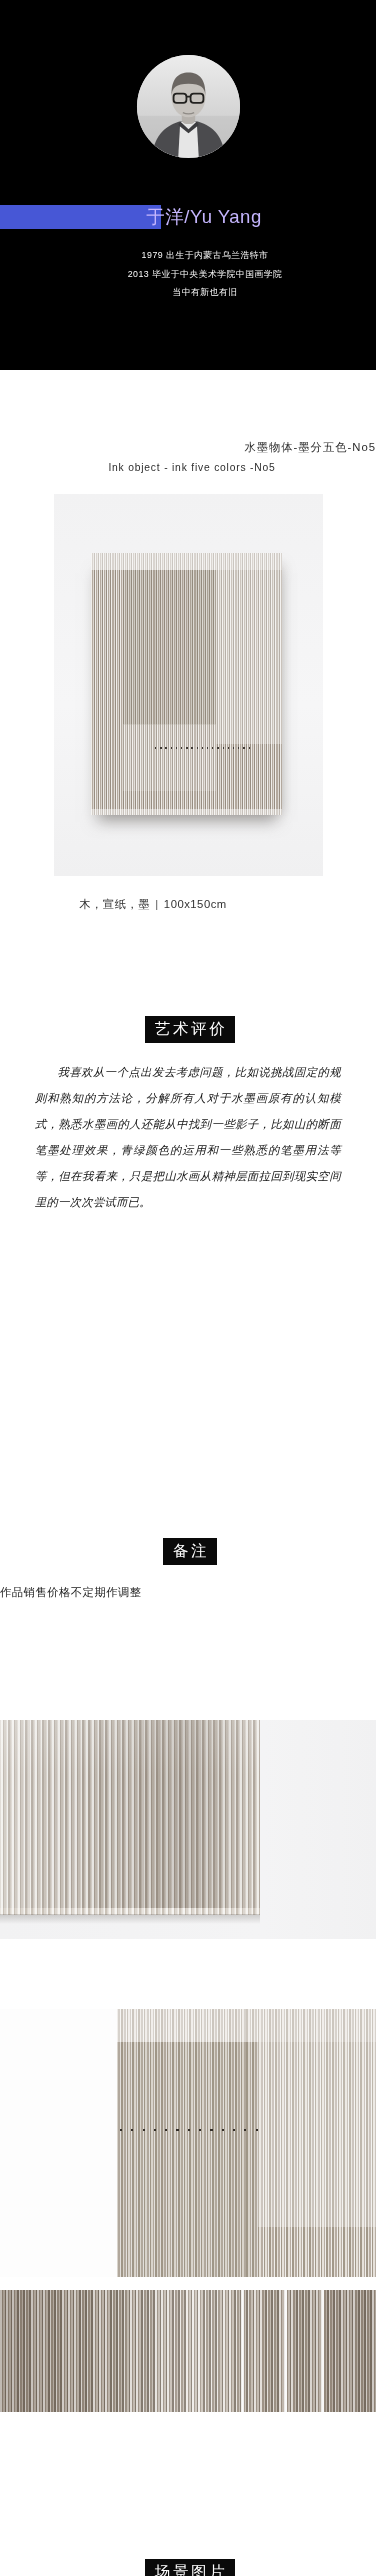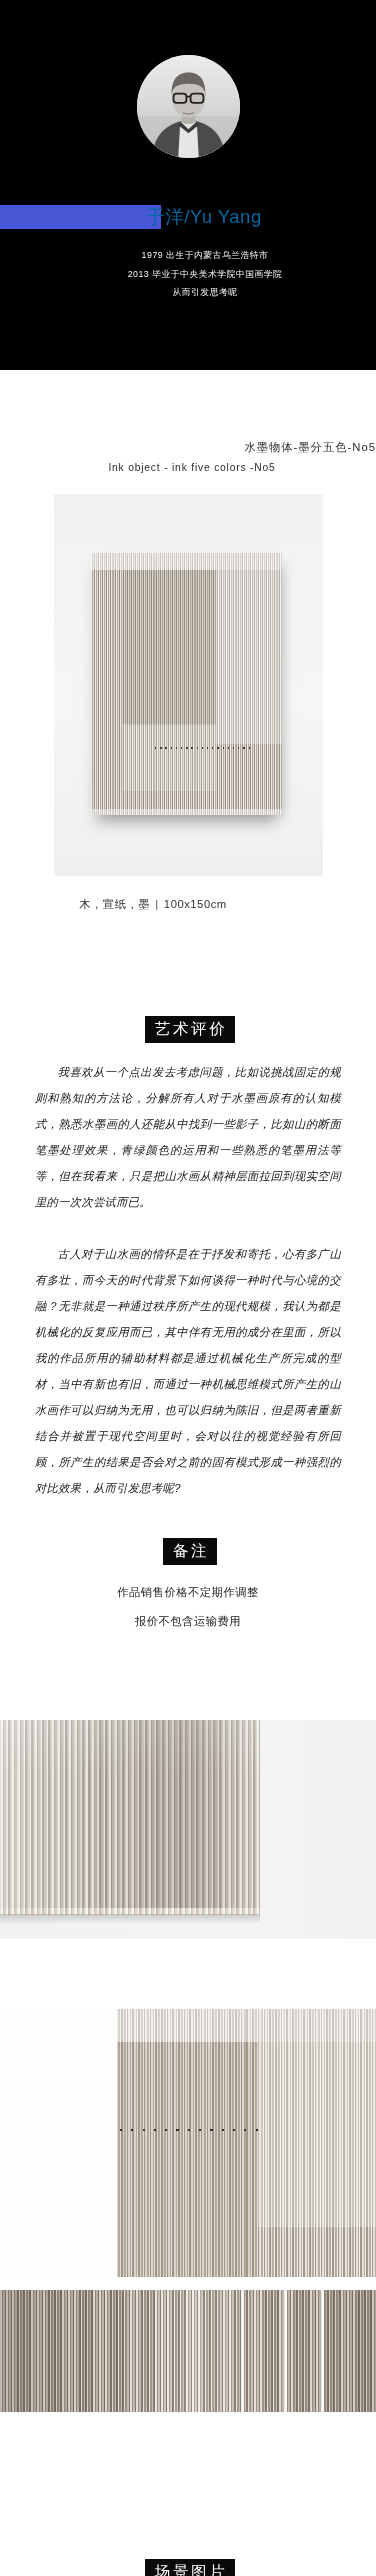--- a/index.html
+++ b/index.html
@@ -11,21 +11,21 @@
   }
   *{margin:0;padding:0;box-sizing:border-box;}
   html,body{background:#ffffff;}
   body{font-family:"Liberation Sans","DejaVu Sans",sans-serif;}
   .page{position:relative;width:376px;height:2880px;margin:0 auto;background:var(--page-bg);overflow:hidden;}
 
   
   .header{position:absolute;left:0;top:0;width:376px;height:370px;background:var(--header-bg);}
   .avatar{position:absolute;left:137px;top:55px;width:103px;height:103px;border-radius:50%;overflow:hidden;background:#d9d9d9;}
   .avatar svg{display:block;width:100%;height:100%;}
-  .name-line{position:absolute;left:0;top:205px;width:376px;height:24px;line-height:24px;text-align:center;font-size:18.5px;color:#0369a1;letter-spacing:0.5px;white-space:nowrap;padding-left:32px;}
+  .name-line{position:absolute;left:0;top:205px;width:376px;height:24px;line-height:24px;text-align:center;font-size:18.5px;color:#c4b5fd;letter-spacing:0.5px;white-space:nowrap;padding-left:32px;}
   .name-hl-bar{position:absolute;left:0;top:205px;width:161px;height:24px;background:var(--highlight-blue);}
   .name-line span{position:relative;}
   .bio{position:absolute;left:0;top:246px;width:376px;text-align:center;color:#fbfbfb;font-size:8.8px;letter-spacing:0.5px;}
   .bio div{height:18.5px;line-height:18.5px;padding-left:34px;}
 
   
   .title-cn{position:absolute;left:0;top:440px;width:376px;text-align:right;font-size:11.3px;letter-spacing:1px;color:#2d2d2d;}
   .title-en{position:absolute;left:0;top:462px;width:376px;text-align:center;font-size:10.3px;letter-spacing:0.8px;color:#2d2d2d;padding-left:8px;}
 
   
@@ -52,21 +52,21 @@
   .badge-review{top:1016px;}
   .badge-notes{top:1538px;}
   .badge-scene{top:2531px;margin-top:28px;}
 
   
   .review{position:absolute;left:35px;top:1059px;width:306px;color:#141414;}
   .review p{font-size:11.3px;line-height:26px;letter-spacing:0.3px;text-align:justify;text-indent:2em;font-style:italic;}
   .review p + p{margin-top:26px;}
 
   
-  .notes{position:absolute;left:0;top:1578px;width:376px;text-align:center;color:#1a1a1a;}
+  .notes{position:absolute;left:0;top:1578px;width:376px;text-align:left;color:#1a1a1a;}
   .notes div{height:29px;line-height:29px;font-size:11.3px;letter-spacing:0.5px;}
 
   
   .detail{position:absolute;left:0;width:376px;overflow:hidden;}
   .detail-1{top:1720px;height:219px;background:linear-gradient(90deg,#f2f2f3 0%,#f4f4f5 70%,#f1f1f2 100%);}
   .d1-stripes{position:absolute;left:0;top:0;width:260px;height:188px;
     background:repeating-linear-gradient(90deg,#d6d0c9 0 1px,#f0eeea 1px 2.6px,#a99f94 2.6px 4.1px,#c4bcb2 4.1px 5.7px);}
   .d1-tone{position:absolute;left:0;top:0;width:260px;height:188px;
     background:linear-gradient(90deg,rgba(255,255,255,.28),rgba(0,0,0,.04) 38%,rgba(72,60,48,.20) 72%,rgba(255,255,255,.10)),linear-gradient(180deg,rgba(255,255,255,.18),rgba(0,0,0,0) 30%);}
   .d1-endcap{position:absolute;left:0;top:188px;width:260px;height:6.7px;
@@ -121,21 +121,21 @@
         <path d="M89,112 Q100,117 111,112" stroke="#8e8a85" stroke-width="2.5" fill="none"></path>
       </svg>
     </div>
 
     <div class="name-hl-bar"></div>
     <div class="name-line"><span>于洋</span><span>/Yu Yang</span></div>
 
     <div class="bio">
       <div>1979 出生于内蒙古乌兰浩特市</div>
       <div>2013 毕业于中央美术学院中国画学院</div>
-      <div>从而引发思考呢</div>
+      <div>当中有新也有旧</div>
     </div>
   </div>
 
   <div class="title-cn">水墨物体-墨分五色-No5</div>
   <div class="title-en">Ink object - ink five colors -No5</div>
 
   <div class="photo-main">
     <div class="panel-main stripes">
       <div class="topband"></div>
       <div class="patch pm-dark"></div>
@@ -146,29 +146,27 @@
     </div>
   </div>
 
   <div class="caption"><span>木，宣纸，墨</span><span class="sep">|</span><span>100x150cm</span></div>
 
   <div class="badge-row badge-review">
     <span class="badge">艺术评价</span>
   </div>
   <div class="review">
     <p>我喜欢从一个点出发去考虑问题，比如说挑战固定的规则和熟知的方法论，分解所有人对于水墨画原有的认知模式，熟悉水墨画的人还能从中找到一些影子，比如山的断面笔墨处理效果，青绿颜色的运用和一些熟悉的笔墨用法等等，但在我看来，只是把山水画从精神层面拉回到现实空间里的一次次尝试而已。</p>
-    <p>古人对于山水画的情怀是在于抒发和寄托，心有多广山有多壮，而今天的时代背景下如何谈得一种时代与心境的交融？无非就是一种通过秩序所产生的现代规模，我认为都是机械化的反复应用而已，其中伴有无用的成分在里面，所以我的作品所用的辅助材料都是通过机械化生产所完成的型材，当中有新也有旧，而通过一种机械思维模式所产生的山水画作可以归纳为无用，也可以归纳为陈旧，但是两者重新结合并被置于现代空间里时，会对以往的视觉经验有所回顾，所产生的结果是否会对之前的固有模式形成一种强烈的对比效果，从而引发思考呢?</p>
   </div>
 
   <div class="badge-row badge-notes">
     <span class="badge">备注</span>
   </div>
   <div class="notes">
     <div>作品销售价格不定期作调整</div>
-    <div>报价不包含运输费用</div>
   </div>
 
   <div class="detail detail-1">
     <div class="d1-stripes"></div>
     <div class="d1-tone"></div>
     <div class="d1-endcap"></div>
     <div class="d1-shadow"></div>
   </div>
 
   <div class="detail detail-2">

